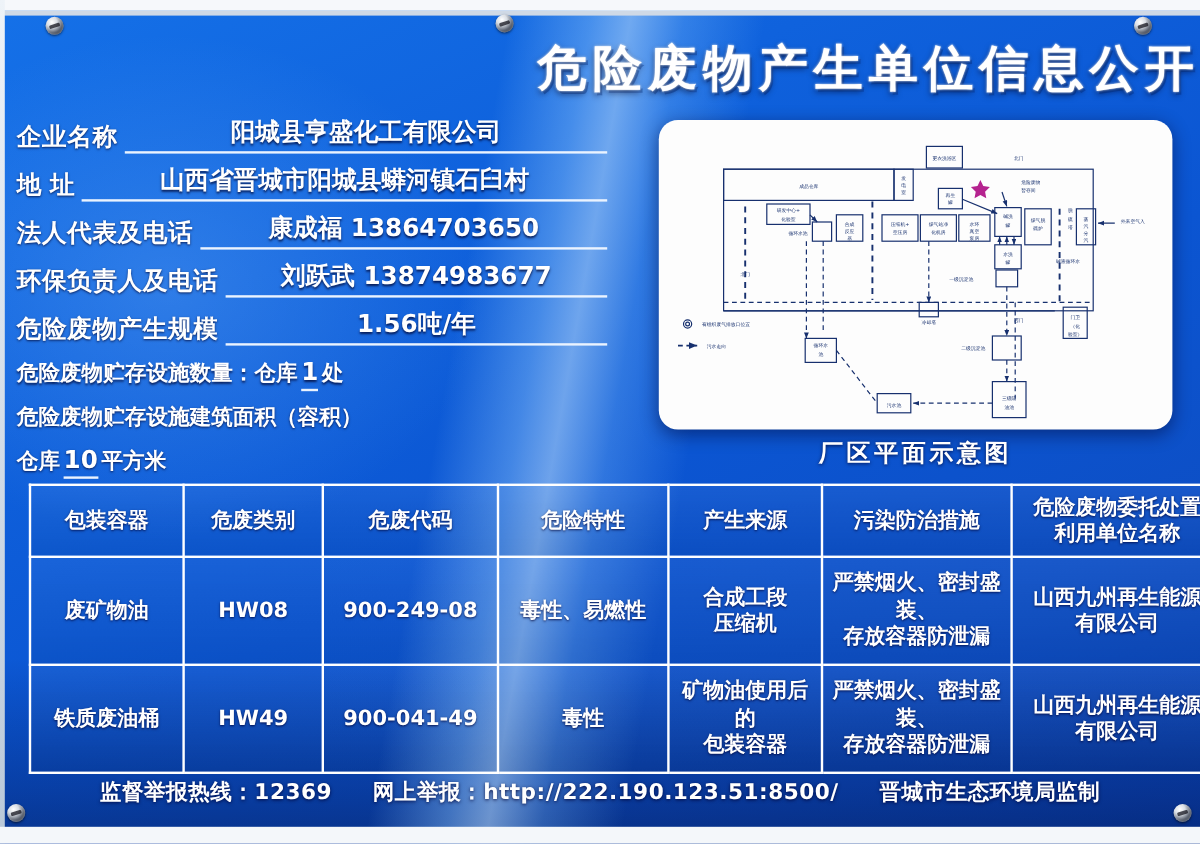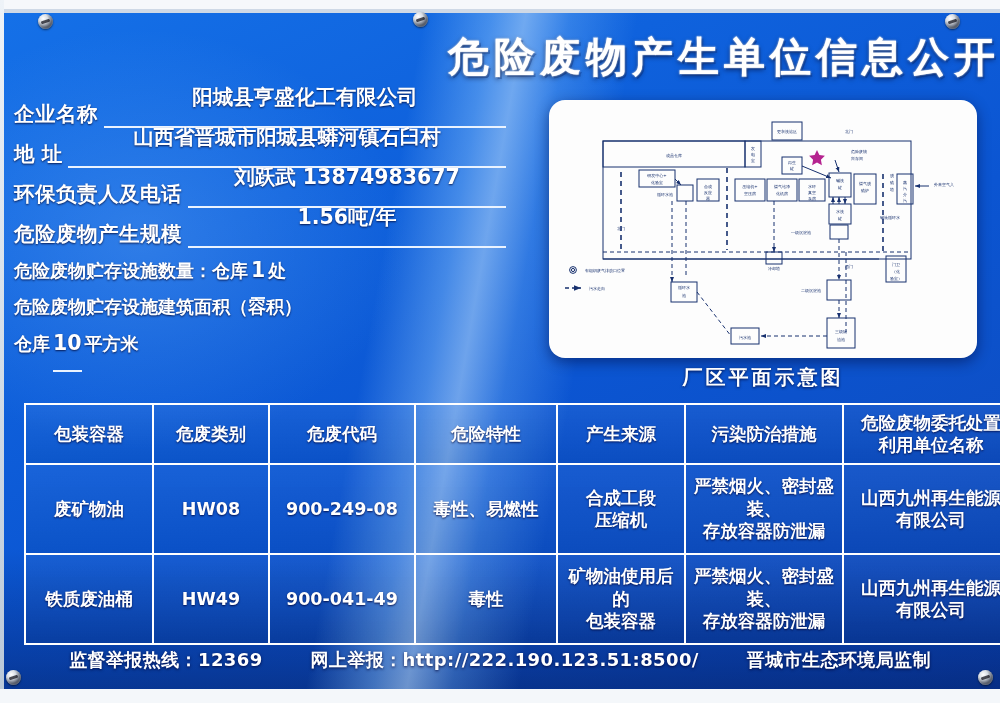--- a/index.html
+++ b/index.html
@@ -38,21 +38,21 @@
     text-shadow:0 0 2px #fff,0 2px 5px rgba(0,0,30,.6),2px 2px 0 rgba(0,40,120,.35);
   }
 
   
   .info{position:absolute;left:14px;top:98px;width:492px;color:#fff;}
   .row{display:flex;align-items:flex-end;margin-bottom:10px;height:30px;}
   .lbl{font-size:20.5px;font-weight:bold;white-space:nowrap;letter-spacing:.5px;
        text-shadow:0 1px 2px rgba(0,0,40,.75);}
   .lbl.spread{letter-spacing:0;}
   .val{flex:1;text-align:center;font-size:20.5px;font-weight:bold;
-       border-bottom:2px solid #eaf3ff;padding-bottom:15px;margin-left:6px;
+       border-bottom:2px solid #eaf3ff;padding-bottom:2px;margin-left:6px;
        text-shadow:0 1px 2px rgba(0,0,40,.75);}
   .val.num{flex:0 0 auto;min-width:26px;margin:0 3px;}
   .plain{font-size:18px;font-weight:bold;text-shadow:0 1px 2px rgba(0,0,40,.75);white-space:nowrap;}
   .row.free{display:block;height:auto;margin-bottom:12px;}
 
   
   .plan-card{
     position:absolute;left:549px;top:100px;width:428px;height:258px;
     background:#fdfdfd;border-radius:16px;
     box-shadow:0 4px 14px rgba(0,0,40,.45);
@@ -75,21 +75,21 @@
     background:linear-gradient(180deg,rgba(255,255,255,.05),rgba(0,0,0,.06));
   }
   thead th{height:50px;font-size:17.5px;}
   tbody td{height:80px;}
   .c0{width:122px;}.c1{width:110px;}.c2{width:140px;}.c3{width:136px;}
   .c4{width:122px;}.c5{width:152px;}.c6{width:170px;}
 
   
   .footer{
     position:absolute;left:0;right:0;top:648px;
-    display:flex;justify-content:center;align-items:center;gap:48px;
+    display:flex;justify-content:center;align-items:center;gap:34px;
     color:#fff;font-size:18px;font-weight:bold;letter-spacing:.4px;
     text-shadow:0 1px 3px rgba(0,0,50,.85);
   }
   .footer .f-url{font-family:"DejaVu Sans","Liberation Sans",sans-serif;}
 </style>
 </head>
 <body>
 
 <div id="board">
 
@@ -111,20 +111,24 @@
     <div class="row">
       <span class="lbl">企业名称</span>
       <span class="val">阳城县亨盛化工有限公司</span>
     </div>
 
     <div class="row">
       <span class="lbl spread">地        址</span>
       <span class="val">山西省晋城市阳城县蟒河镇石臼村</span>
     </div>
 
+    <div class="row">
+      <span class="lbl">法人代表及电话</span>
+      <span class="val">康成福 13864703650</span>
+    </div>
 
     <div class="row">
       <span class="lbl">环保负责人及电话</span>
       <span class="val">刘跃武 13874983677</span>
     </div>
 
     <div class="row">
       <span class="lbl">危险废物产生规模</span>
       <span class="val">1.56吨/年</span>
     </div>

